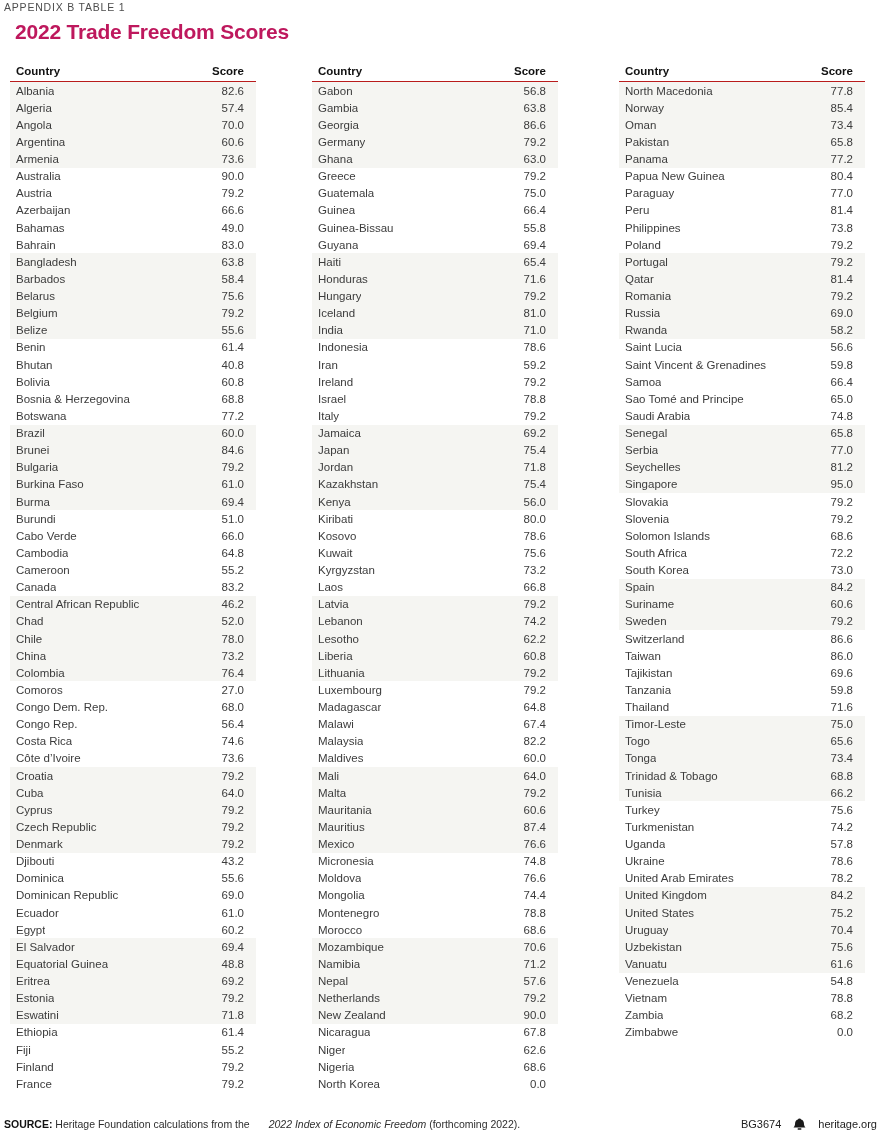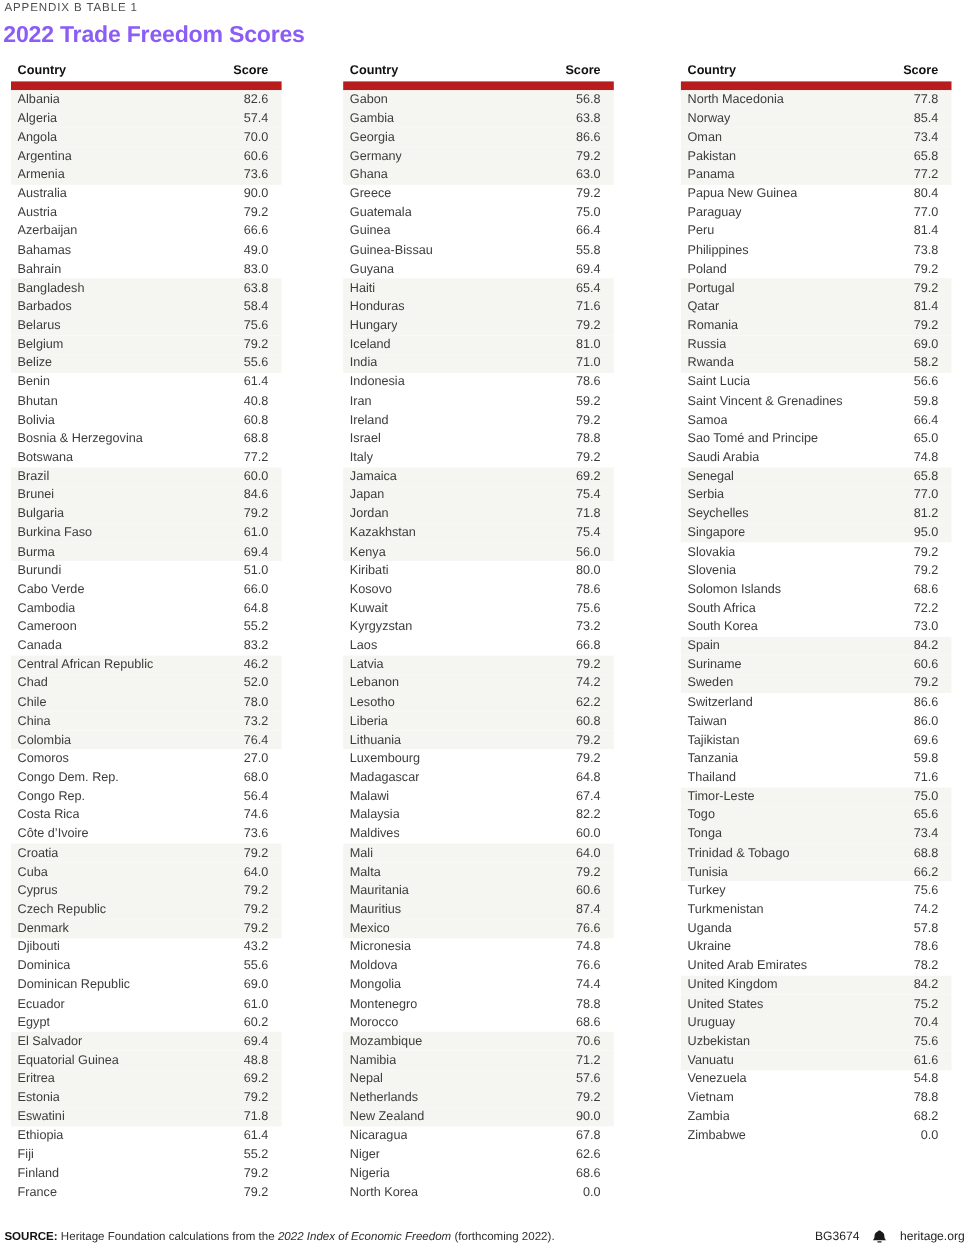--- a/index.html
+++ b/index.html
@@ -9,53 +9,53 @@
     position: relative;
     font-family: "Liberation Sans", sans-serif;
     overflow: hidden;
   }
   .appendix-label {
     position: absolute; left: 4px; top: 1px;
     font-size: 10.5px; letter-spacing: 0.8px;
     color: #4d4d4d;
   }
   .page-title {
-    position: absolute; left: 3px; top: 20px;
-    font-size: 21px; font-weight: bold; color: #8b5cf6;
+    position: absolute; left: 15px; top: 20px;
+    font-size: 21px; font-weight: bold; color: #be185d;
     letter-spacing: -0.2px;
   }
   .tables { position: absolute; left: 0; top: 62px; width: 884px; }
   .colgroup { position: absolute; top: 0; width: 246px; }
   .colgroup.c1 { left: 10px; }
   .colgroup.c2 { left: 312px; }
   .colgroup.c3 { left: 619px; }
   .thead {
     display: flex; justify-content: space-between; align-items: flex-end;
     height: 20px; padding: 0 12px 4px 6px;
     font-size: 11.5px; font-weight: bold; color: #111111;
-    border-bottom: 8px solid #b91c1c;
+    border-bottom: 1px solid #b91c1c;
     gap: 34px;
   }
   .rows { width: 100%; }
   .row {
     display: flex; justify-content: space-between; align-items: center;
     height: 17.14px; padding: 0 12px 0 6px;
     font-size: 11.5px; color: #3c3c3c;
   }
   .row.band { background: #f5f5f2; }
   .country-cell { white-space: nowrap; overflow: hidden; }
   .score-cell { text-align: right; }
   .footer {
     position: absolute; left: 4px; right: 7px; top: 1118px;
     display: flex; justify-content: space-between; align-items: center;
     font-size: 10.5px; color: #2e2e2e;
   }
   .footer-left { white-space: nowrap; }
   .source-prefix { font-weight: bold; color: #111; }
-  .source-italic { font-style: italic; }
+  .source-italic { font-style: italic; margin-left: 16px; }
   .footer-right { display: flex; align-items: center; gap: 12px; font-size: 11px; color: #222; }
   .bell-icon { width: 13px; height: 12px; display: inline-block; }
 </style>
 </head>
 <body>
 
 <div class="appendix-label">APPENDIX B TABLE 1</div>
 <h1 class="page-title">2022 Trade Freedom Scores</h1>
 
 <div class="tables">

